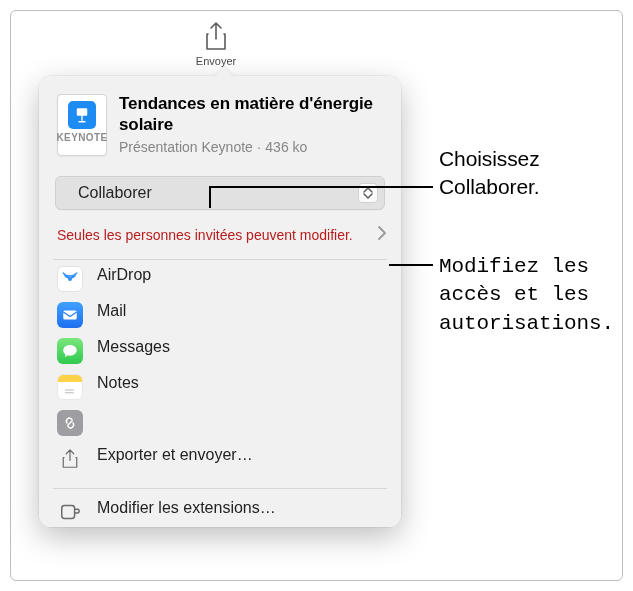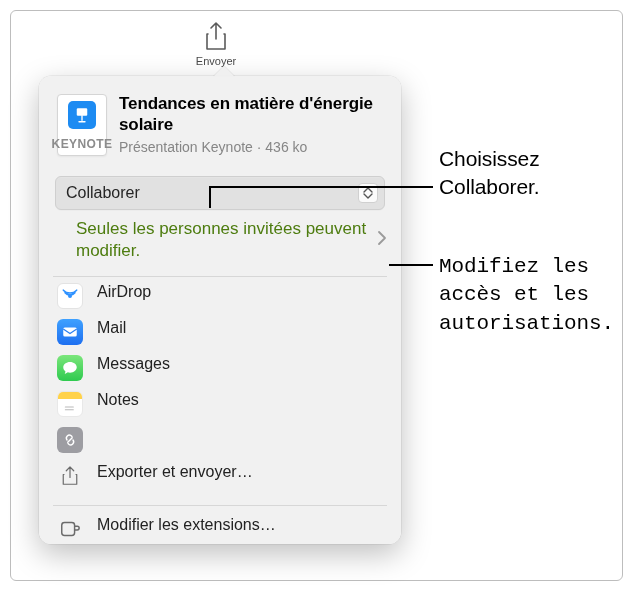--- a/index.html
+++ b/index.html
@@ -77,49 +77,49 @@
     width: 28px; height: 28px;
     background: #1d8bf2;
     border-radius: 5px;
     display: flex;
     align-items: center;
     justify-content: center;
   }
   .file-icon .glyph svg { width: 18px; height: 18px; }
   .file-icon .ftype {
     position: absolute;
-    bottom: 4px;
-    font-size: 12px;
+    bottom: 12px;
+    font-size: 10px;
     letter-spacing: 0.4px;
     color: #8c8c8c;
     font-weight: 600;
     text-align: right;
   }
   .pop-head .meta { flex: 1; min-width: 0; }
   .pop-head .title {
     font-size: 17px;
     font-weight: 700;
     color: #000;
     line-height: 1.22;
     letter-spacing: -0.1px;
   }
   .pop-head .subtitle {
     font-size: 14px;
     color: #868686;
     margin-top: 4px;
   }
   .collab-select {
-    margin: 8px 16px 2px 16px;
+    margin: 8px 16px 9px 16px;
     background: #e1e1e1;
     border: 0.5px solid #cfcfcf;
     border-radius: 6px;
     height: 34px;
     display: flex;
     align-items: center;
-    padding: 0 6px 0 10px;
+    padding: 0 6px 0 22px;
     box-shadow: inset 0 0.5px 0 rgba(255,255,255,0.2), 0 1px 0 rgba(0,0,0,0.02);
   }
   .collab-select .sel-label {
     flex: 1;
     font-size: 16px;
     color: #252525;
   }
   .collab-select .sel-caret {
     width: 20px; height: 20px;
     background: #fbfbfb;
@@ -133,24 +133,23 @@
   }
   .collab-select .sel-caret svg { display:block; }
   .perm-row {
     display: flex;
     align-items: center;
     padding: 6px 14px 12px 18px;
     gap: 8px;
   }
   .perm-row .perm-text {
     flex: 1;
-    font-size: 17px;
+    font-size: 14px;
     line-height: 1.3;
-    color: #4d7c0f;
-    margin-left: 19px;
+    color: #b91c1c;
   }
   .perm-row .chev svg { width: 10px; height: 16px; }
   .list-sep {
     height: 1px;
     background: #d7d7d7;
     margin: 2px 14px;
   }
   .share-list { padding: 4px 0 4px 0; }
   .share-row {
     display: flex;

